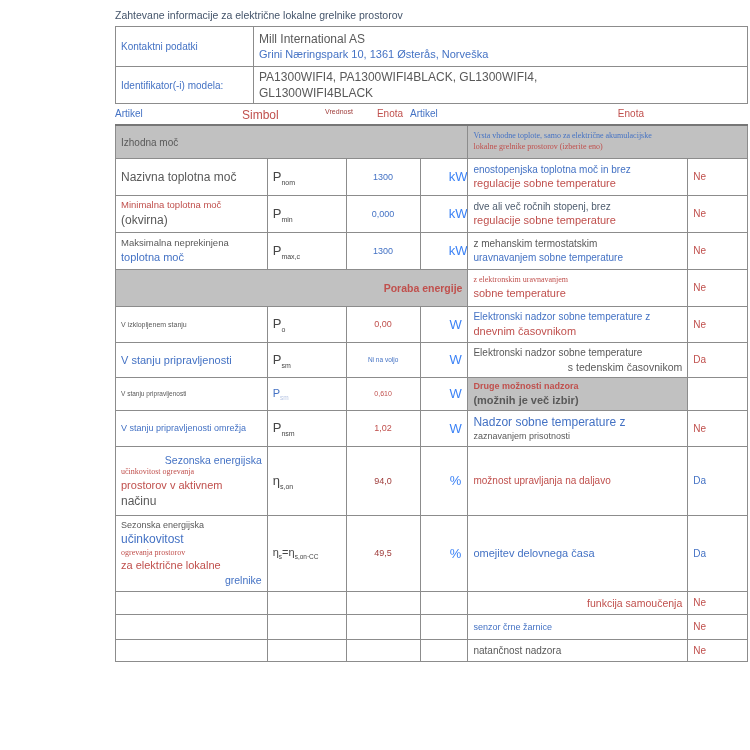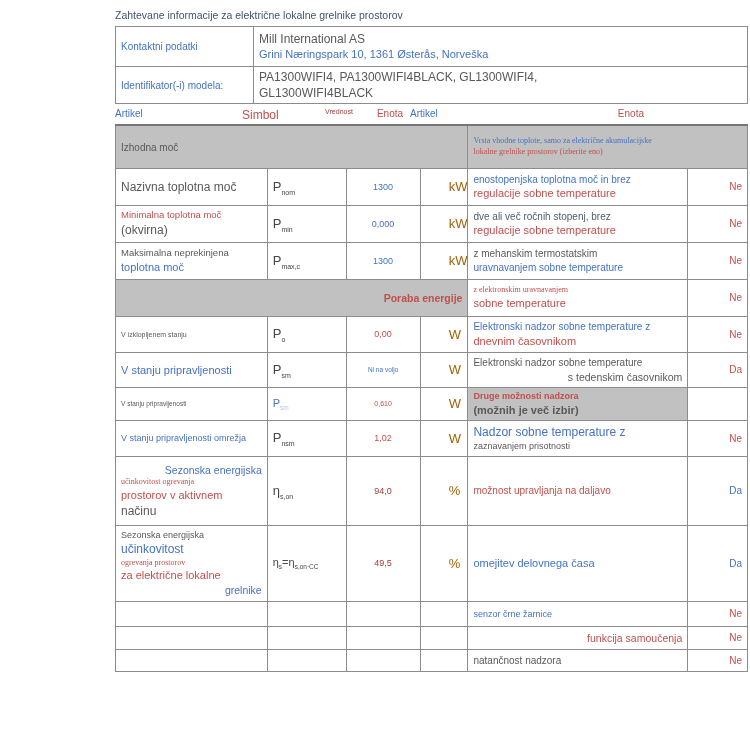--- a/index.html
+++ b/index.html
@@ -34,22 +34,22 @@
   table.main col.c5{width:184px;}
   table.main col.c6{width:50px;}
   table.main{border-top:2px solid #767676;}
 
   .band{background:#c1c1c1;}
   .sym{font-size:13px;color:#464646;}
   .sym sub{font-size:7px;}
   .symf{font-size:11px;color:#464646;}
   .symf sub{font-size:6.5px;}
   .val{text-align:center;font-size:9px;}
-  .unit{text-align:left;font-size:13px;color:#a16207;padding-left:28px;}
-  .ans{text-align:right;font-size:10px;margin-left:12px;}
+  .unit{text-align:center;font-size:13px;color:#3b82f6;padding-left:28px;}
+  .ans{text-align:left;font-size:10px;margin-left:12px;}
 
   .blue{color:#4472c4;}
   .red{color:#c0504d;}
   .dred{color:#9e3a38;}
   .gray{color:#595959;}
   .slate{color:#4f5d6e;}
   .lblue{color:#b9c7e4;}
 
   .fs6{font-size:6.5px;} .fs7{font-size:7px;} .fs8{font-size:8px;font-family:Liberation Serif, serif;} .fs85{font-size:8.5px;}
   .fs9{font-size:9px;} .fs95{font-size:9.5px;} .fs10{font-size:10px;} .fs105{font-size:10.5px;text-align:right;}
@@ -97,21 +97,21 @@
       <colgroup>
           <col class="c1">
           <col class="c2">
           <col class="c3">
           <col class="c4">
           <col class="c5">
           <col class="c6">
         </colgroup>
 
       <tbody>
-          <tr style="height:43px">
+          <tr style="height:33px">
         <td colspan="4" class="band gray fs10">Izhodna moč</td>
         <td colspan="2" class="band">
           <span class="ln blue fs8">Vrsta vhodne toplote, samo za električne akumulacijske</span>
           <span class="ln red fs8">lokalne grelnike prostorov (izberite eno)</span>
         </td>
       </tr>
 
       <tr style="height:37px">
         <td class="gray fs12">Nazivna toplotna moč</td>
         <td class="sym"><span>P</span><sub>nom</sub></td>
@@ -239,38 +239,38 @@
         </td>
         <td class="symf"><span>η</span><sub>s</sub><span>=η</span><sub>s,on·CC</sub></td>
         <td class="val dred">49,5</td>
         <td class="unit">%</td>
         <td>
           <span class="ln blue fs11">omejitev delovnega časa</span>
         </td>
         <td class="ans blue">Da</td>
       </tr>
 
+      <tr style="height:23px">
+        <td></td>
+        <td></td>
+        <td></td>
+        <td></td>
+        <td>
+          <span class="ln red fs105">funkcija samoučenja</span>
+        </td>
+        <td class="ans red">Ne</td>
+      </tr>
+
       <tr style="height:25px">
         <td></td>
         <td></td>
         <td></td>
         <td></td>
         <td>
           <span class="ln blue fs9">senzor črne žarnice</span>
-        </td>
-        <td class="ans red">Ne</td>
-      </tr>
-
-      <tr style="height:23px">
-        <td></td>
-        <td></td>
-        <td></td>
-        <td></td>
-        <td>
-          <span class="ln red fs105">funkcija samoučenja</span>
         </td>
         <td class="ans red">Ne</td>
       </tr>
 
       <tr style="height:22px">
         <td></td>
         <td></td>
         <td></td>
         <td></td>
         <td>

